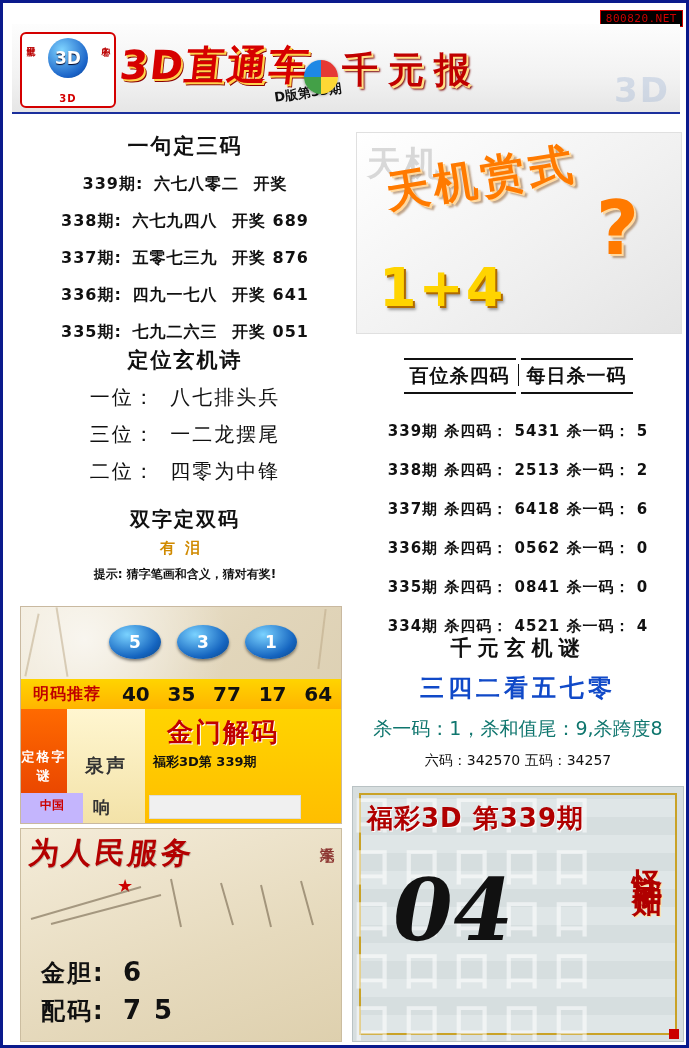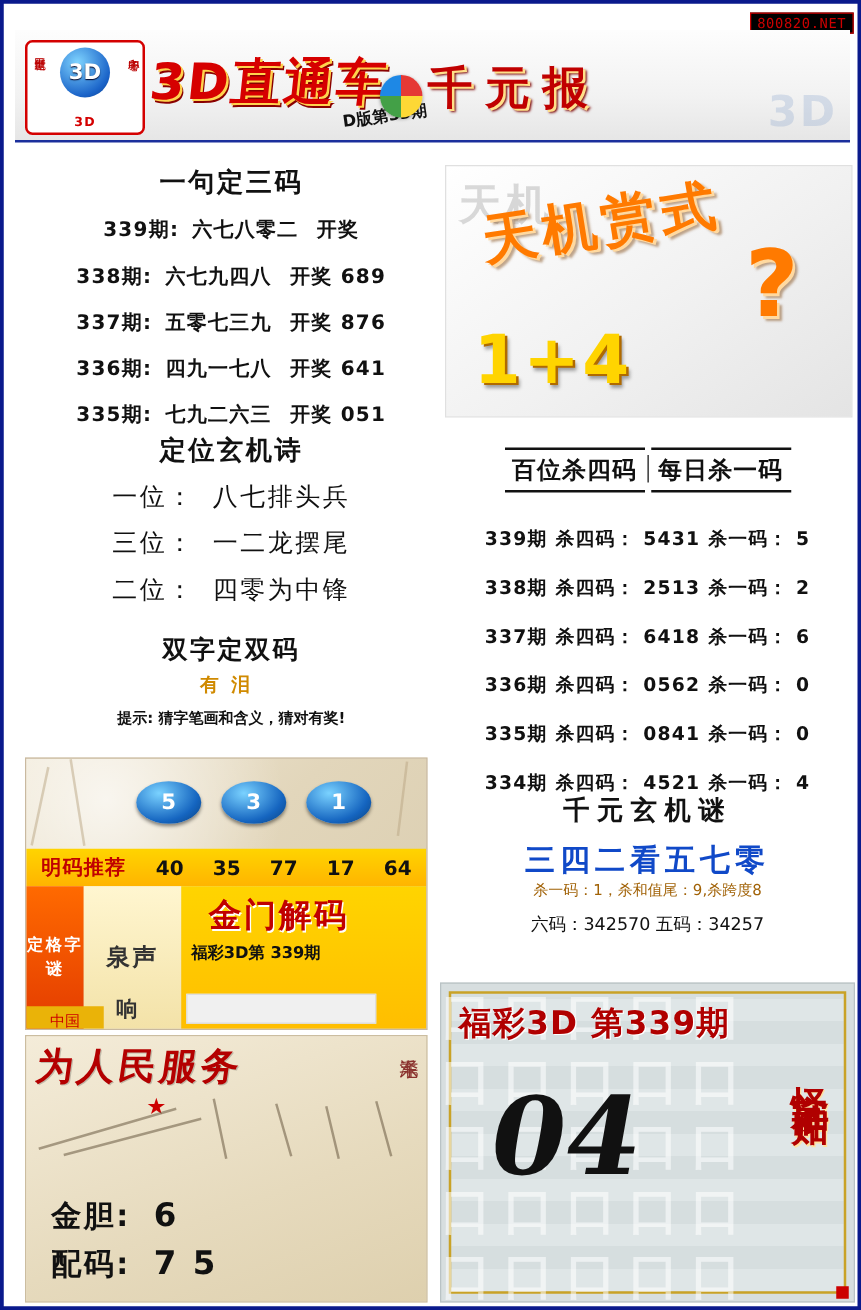--- a/index.html
+++ b/index.html
@@ -123,21 +123,21 @@
   .mingma{
     position:absolute;left:0;top:72px;width:100%;height:30px;
     background:linear-gradient(180deg,#ffd400,#ffb400);
     display:flex;align-items:center;
   }
   .mingma .lab{
     width:92px;text-align:center;font-size:16px;font-weight:bold;color:#c00000;
     letter-spacing:1px;
   }
   .mingma .nums{
-    flex:1;display:flex;justify-content:space-around;font-size:16px;
+    flex:1;display:flex;justify-content:space-around;font-size:20px;
     font-weight:bold;color:#111;
   }
   .lowleft{
     position:absolute;left:0;top:102px;width:100%;height:114px;display:flex;
   }
   .ll-a{
     width:46px;background:linear-gradient(180deg,#ff6a00,#e33b00);
     color:#fff;font-size:13px;font-weight:bold;text-align:center;
     display:flex;align-items:center;justify-content:center;
     letter-spacing:2px;line-height:19px;
@@ -155,22 +155,22 @@
     letter-spacing:2px;text-shadow:1px 1px 0 #fff;
   }
   .ll-c .sub{
     position:absolute;left:8px;top:44px;font-size:13px;font-weight:bold;color:#111;
   }
   .ll-c .mask{
     position:absolute;left:4px;bottom:4px;width:150px;height:22px;background:#f0f0f0;
     border:1px solid #ddd;
   }
   .cn-strip{
-    position:absolute;left:0;bottom:0;width:62px;height:18px;background:#eab308;
-    color:#c00;font-size:12px;font-weight:normal;text-align:center;line-height:24px;
+    position:absolute;left:0;bottom:0;width:62px;height:30px;background:#c4b5fd;
+    color:#c00;font-size:12px;font-weight:bold;text-align:center;line-height:24px;
   }
 
   
   .calligbox{
     position:absolute;left:14px;top:822px;width:320px;height:212px;
     background:#efe6d2;border:1px solid #cbbda0;overflow:hidden;
   }
   .callig-bg{
     position:absolute;inset:0;
     background:linear-gradient(160deg,#f4ecd9,#e6dabd 60%,#ded0ae);
@@ -238,21 +238,21 @@
   }
 
   .qyxjm{position:absolute;left:350px;top:628px;width:324px;text-align:center;}
   .qyxjm .title{
     font-size:21px;font-weight:bold;color:#111;letter-spacing:6px;
     font-family:"DejaVu Serif","Liberation Serif",serif;
   }
   .qyxjm .blue{
     margin-top:10px;font-size:24px;font-weight:bold;color:#1049c8;letter-spacing:4px;
   }
-  .qyxjm .small{font-size:12px;color:#a16207;}
+  .qyxjm .small{margin-top:12px;font-size:19px;color:#0f766e;}
   .qyxjm .small2{margin-top:10px;font-size:14px;color:#111;}
 
   .rimg{
     position:absolute;left:346px;top:780px;width:330px;height:254px;
     background:#d7dedf;border:1px solid #b9c2c4;overflow:hidden;
   }
   .rimg .frame{
     position:absolute;left:6px;top:6px;right:6px;bottom:6px;border:2px solid #c9a227;
     background:repeating-linear-gradient(0deg,#dfe6e7 0 18px,#d6dedf 18px 36px);
   }

